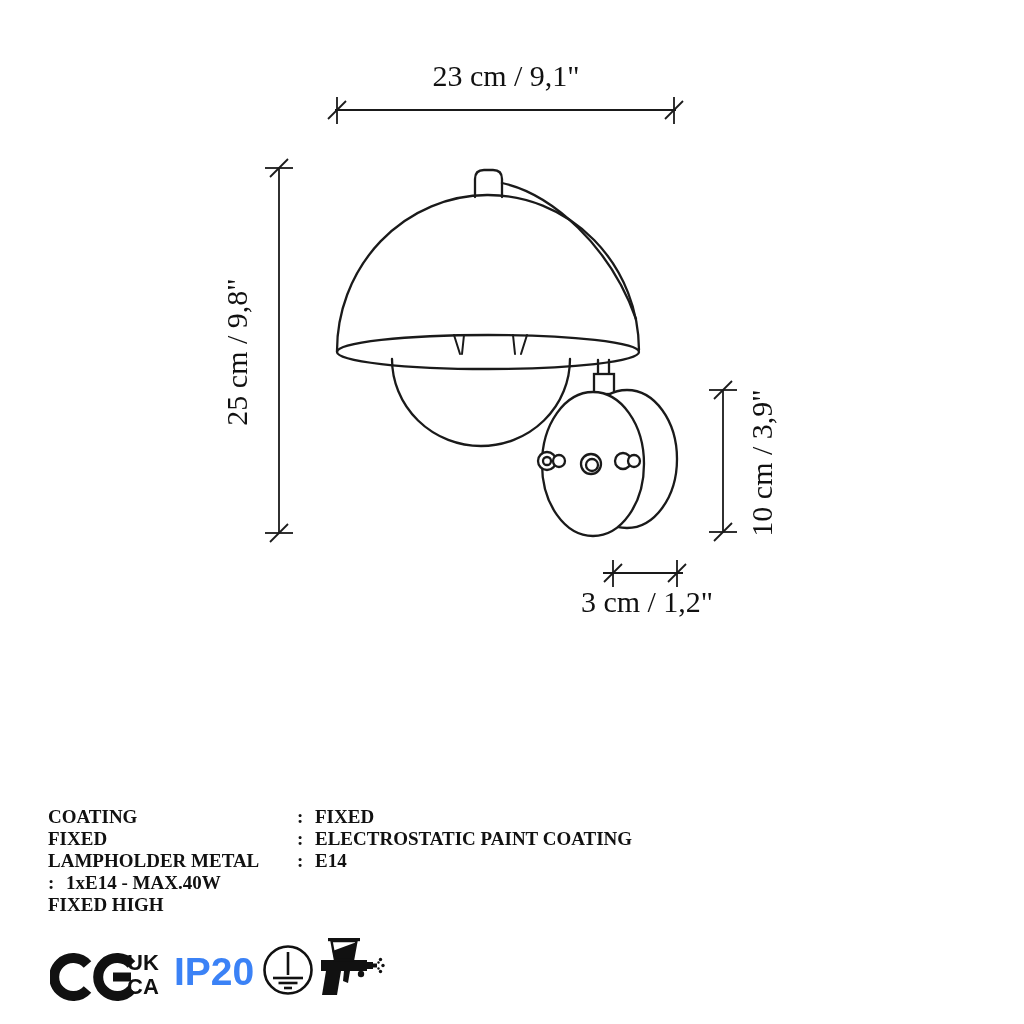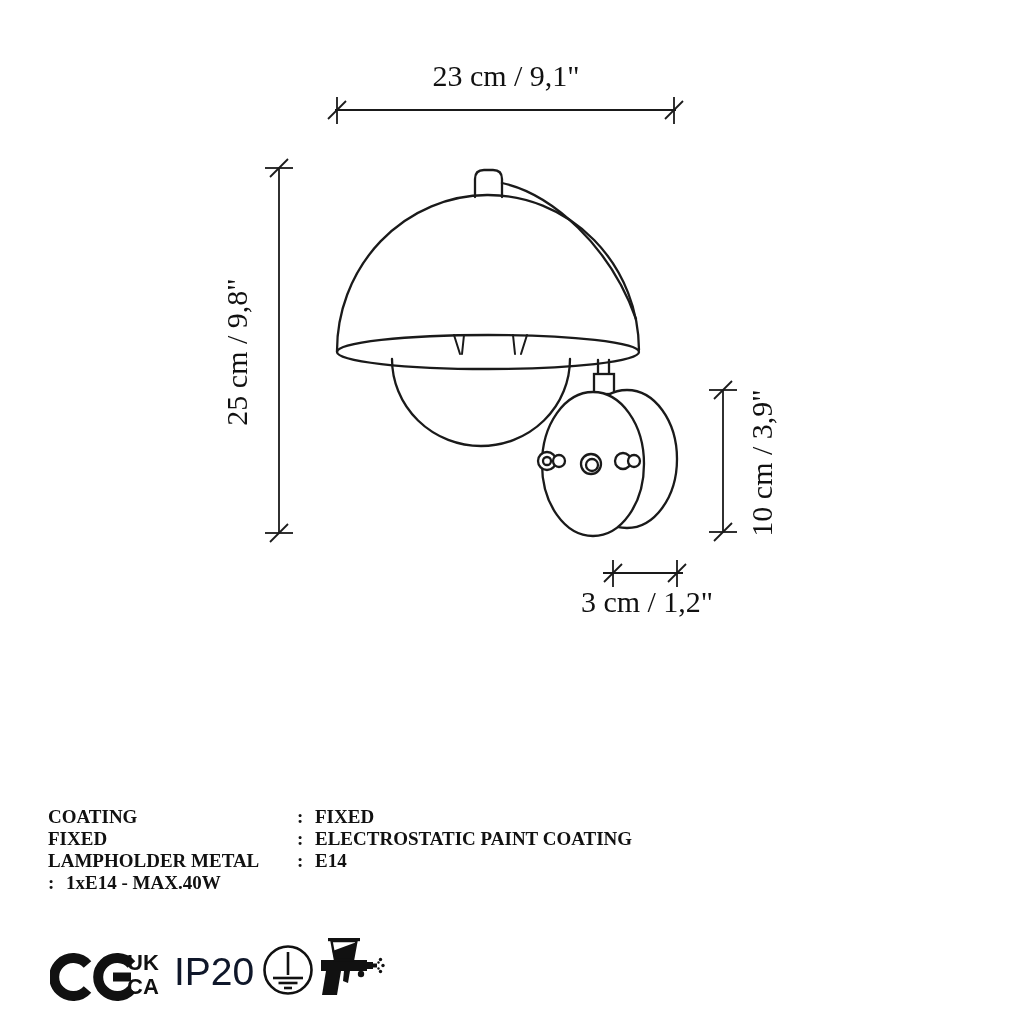--- a/index.html
+++ b/index.html
@@ -36,24 +36,24 @@
   .ukca{
     font-family:"Liberation Sans", sans-serif;
     font-weight:bold;
     font-size:22px;
     line-height:24px;
     letter-spacing:0px;
     color:#111111;
   }
   .ip20{
     font-family:"Liberation Sans", sans-serif;
-    font-weight:normal;
+    font-weight:bold;
     font-size:39px;
     line-height:50px;
-    color:#0f172a;
+    color:#3b82f6;
   }
 </style>
 </head>
 <body>
 
 <div class="canvas">
 
   <svg width="1024" height="700" viewBox="0 0 1024 700">
     <g stroke="#1a1a1a" stroke-width="1.8" fill="none">
 
@@ -144,20 +144,25 @@
         <span class="spec-value">ELECTROSTATIC PAINT COATING</span>
     </div>
     <div class="spec-row">
       <span class="spec-label">LAMPHOLDER METAL</span>
         <span class="spec-sep">:</span>
         <span class="spec-value">E14</span>
     </div>
     <div class="spec-row">
         <span class="spec-sep">:</span>
         <span class="spec-value">1xE14 - MAX.40W</span>
+    </div>
+    <div class="spec-row">
+      <span class="spec-label">FIXED HIGH</span>
+        <span class="spec-sep"></span>
+        <span class="spec-value"></span>
     </div>
   </div>
 
   <div class="cert-row">
 
     <svg class="cert-item" style="left:50px;top:950px;" width="94" height="54" viewBox="0 0 94 54">
       <g stroke="#111111" stroke-width="10" fill="none">
         <path d="M 37.5 14.5 A 19 19 0 1 0 37.5 39.5"></path>
         <path d="M 81.5 14.5 A 19 19 0 1 0 81.5 39.5"></path>
         <line x1="63" y1="27" x2="81" y2="27" stroke-width="9"></line>

